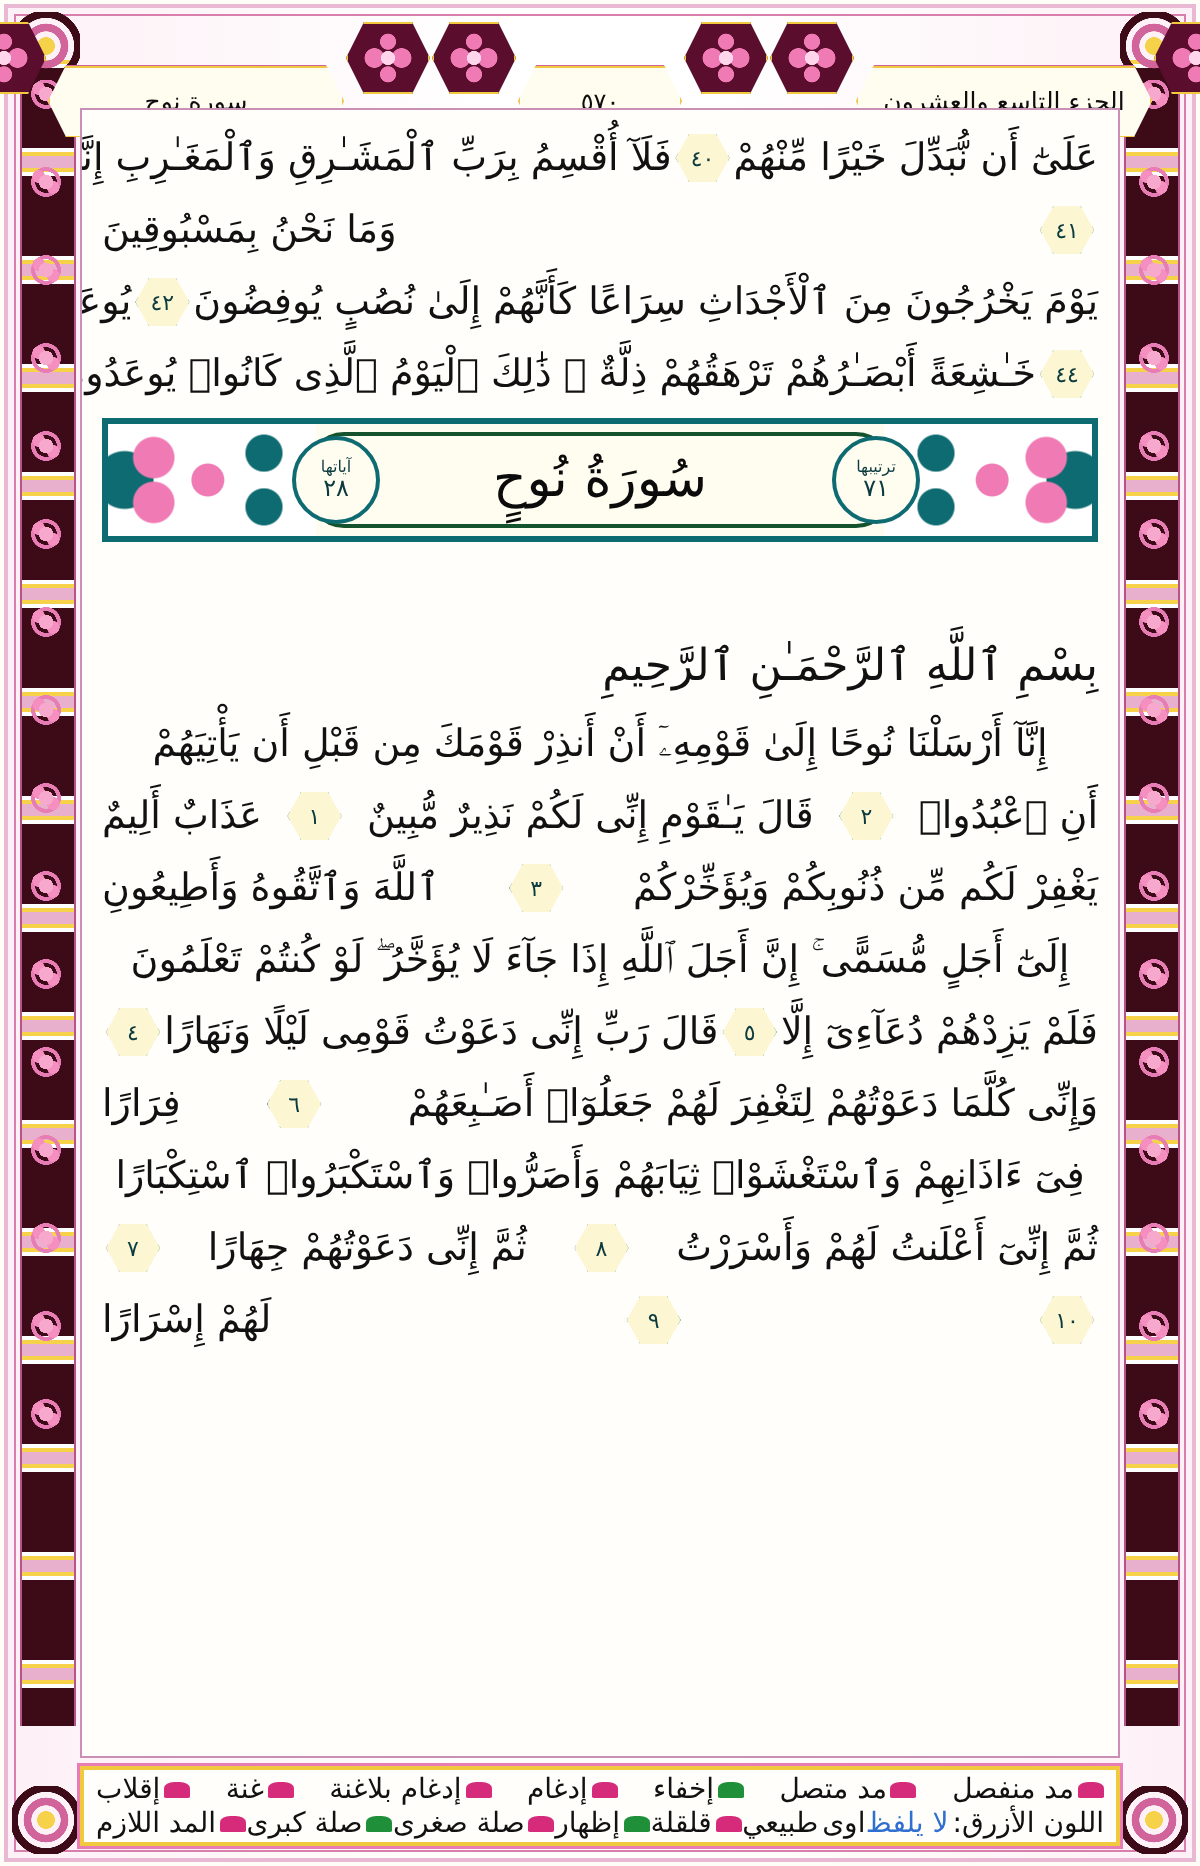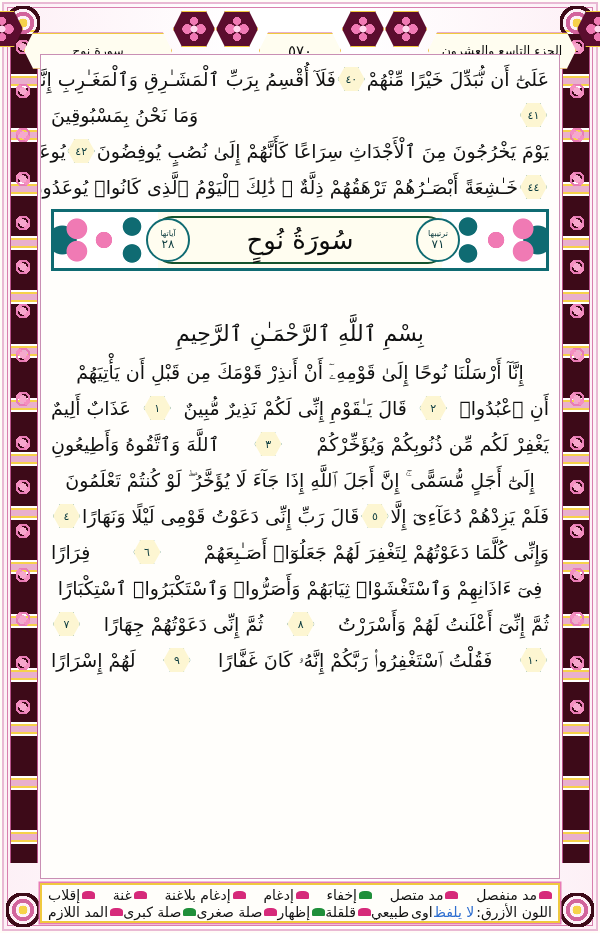--- a/index.html
+++ b/index.html
@@ -84,21 +84,21 @@
     border:1.6px solid #f0c93e;
     box-shadow:0 0 0 1.4px #d2649c;
     clip-path:polygon(9px 0,calc(100% - 9px) 0,100% 50%,calc(100% - 9px) 100%,9px 100%,0 50%);
     padding:0 12px;
     font-size:12.5px;color:#0d0d0d;
     white-space:nowrap;
     font-family:"DejaVu Sans","Liberation Sans",sans-serif;
     margin-top:43px;
   }
   .cartouche.wide{min-width:122px;}
-  .cartouche.num{min-width:56px;font-size:15px;letter-spacing:1px;}
+  .cartouche.num{min-width:56px;font-size:12px;letter-spacing:1px;}
   .hexorn{
     width:40px;height:34px;flex:none;
     background:
       radial-gradient(circle at 50% 50%,#ffd6ec 0 13%,transparent 14%),
       radial-gradient(circle at 33% 50%,#f07ab4 0 15%,transparent 16%),
       radial-gradient(circle at 67% 50%,#f07ab4 0 15%,transparent 16%),
       radial-gradient(circle at 50% 26%,#f07ab4 0 12%,transparent 13%),
       radial-gradient(circle at 50% 74%,#f07ab4 0 12%,transparent 13%),
       #5b0d2e;
     border:1.6px solid #f0c93e;
@@ -180,21 +180,21 @@
     border:2.5px solid #0f6b72;
     display:flex;flex-direction:column;align-items:center;justify-content:center;
     line-height:1.05;direction:rtl;color:#0b3b3f;
   }
   .banner-circle .lbl{font-size:8px;}
   .banner-circle .val{font-size:12px;}
   .banner-circle.left{left:92px;}
   .banner-circle.right{right:86px;}
 
   .basmala{
-    direction:rtl;text-align:center;
+    direction:rtl;
     font-size:22px;color:#111;
     height:40px;line-height:40px;
     font-family:"DejaVu Sans","Liberation Sans",sans-serif;
     margin-top:43px;
   }
 
   
   .legend-box{
     position:absolute;left:40px;right:40px;bottom:10px;height:40px;
     border:2px solid #f0c93e;
@@ -354,21 +354,20 @@
       <span class="seg">فِىٓ ءَاذَانِهِمْ وَٱسْتَغْشَوْا۟ ثِيَابَهُمْ وَأَصَرُّوا۟ وَٱسْتَكْبَرُوا۟ ٱسْتِكْبَارًا</span>
     </div>
     <div class="ayah-line just">
       <span class="seg">ثُمَّ إِنِّىٓ أَعْلَنتُ لَهُمْ وَأَسْرَرْتُ</span>
       <span class="ayah-mark">٨</span>
       <span class="seg">ثُمَّ إِنِّى دَعَوْتُهُمْ جِهَارًا</span>
       <span class="ayah-mark">٧</span>
     </div>
     <div class="ayah-line just">
       <span class="ayah-mark">١٠</span>
-      <span class="seg">فَقُلْتُ ٱسْتَغْفِرُوا۟ رَبَّكُمْ إِنَّهُۥ كَانَ غَفَّارًا</span>
       <span class="ayah-mark">٩</span>
       <span class="seg">لَهُمْ إِسْرَارًا</span>
     </div>
 
   </div>
 
   <div class="legend-box">
     <div class="legend-row">
       <div class="legend-item">
           <span class="swatch" style="background: rgb(214, 42, 122);"></span>

